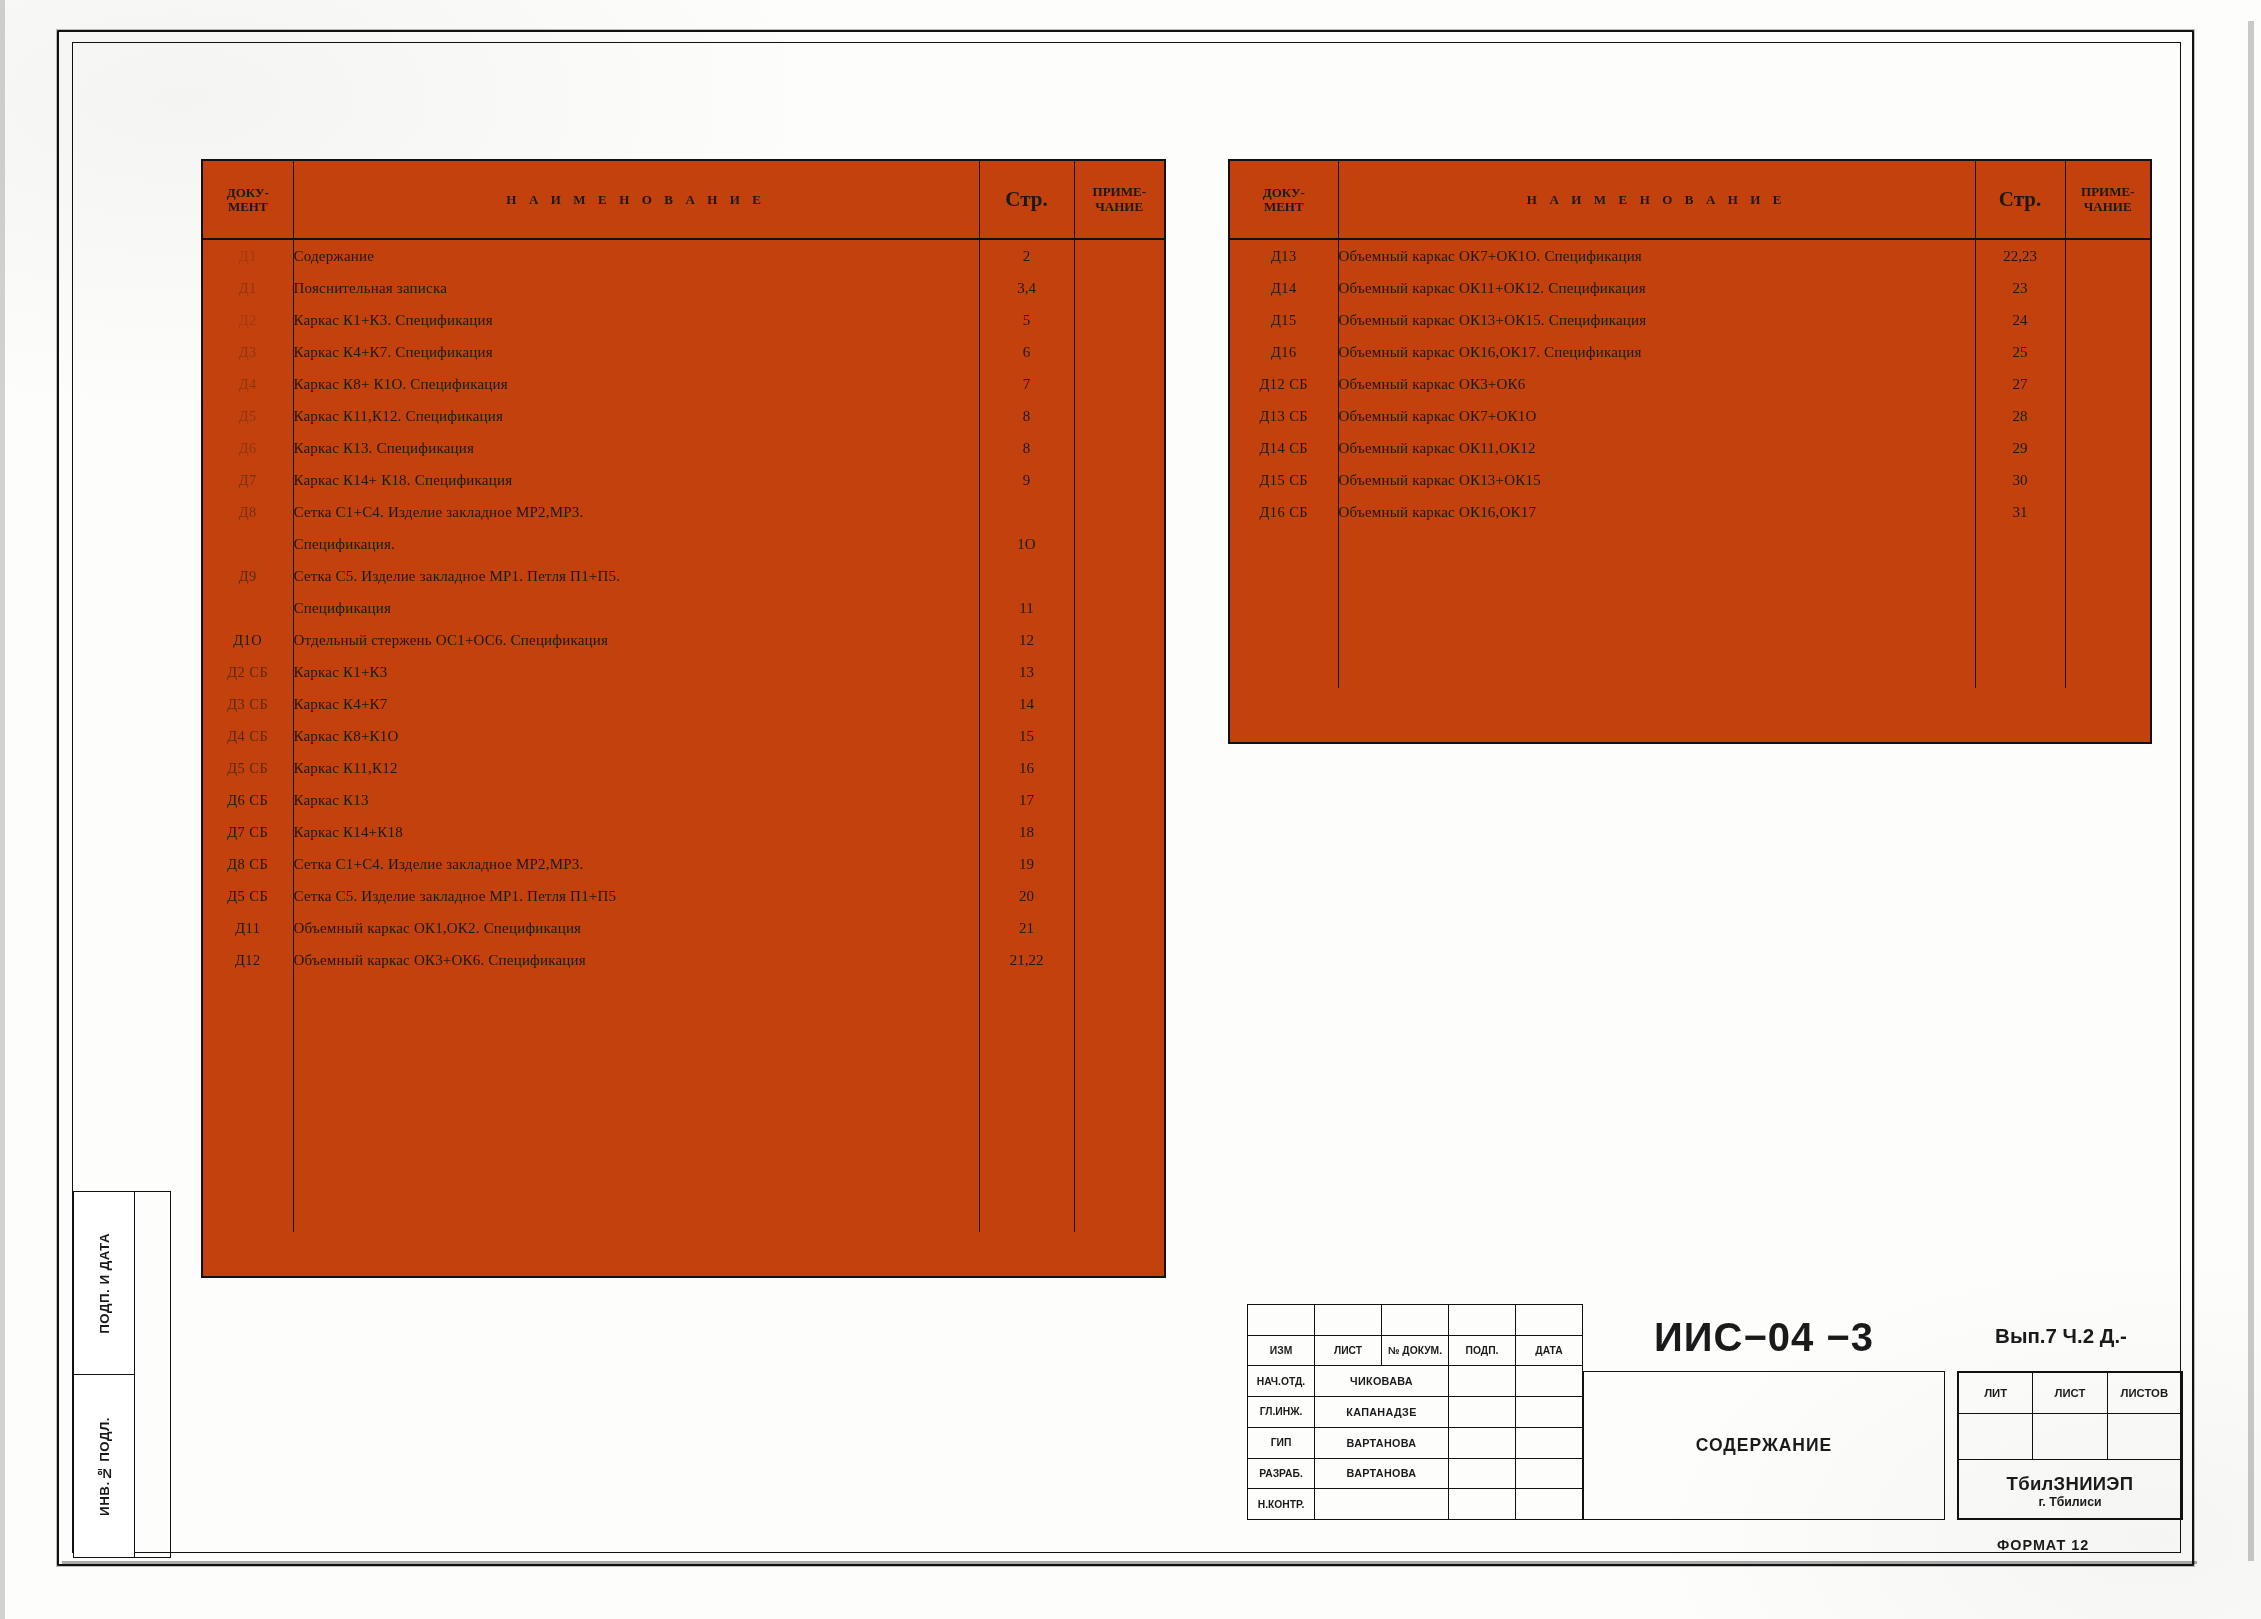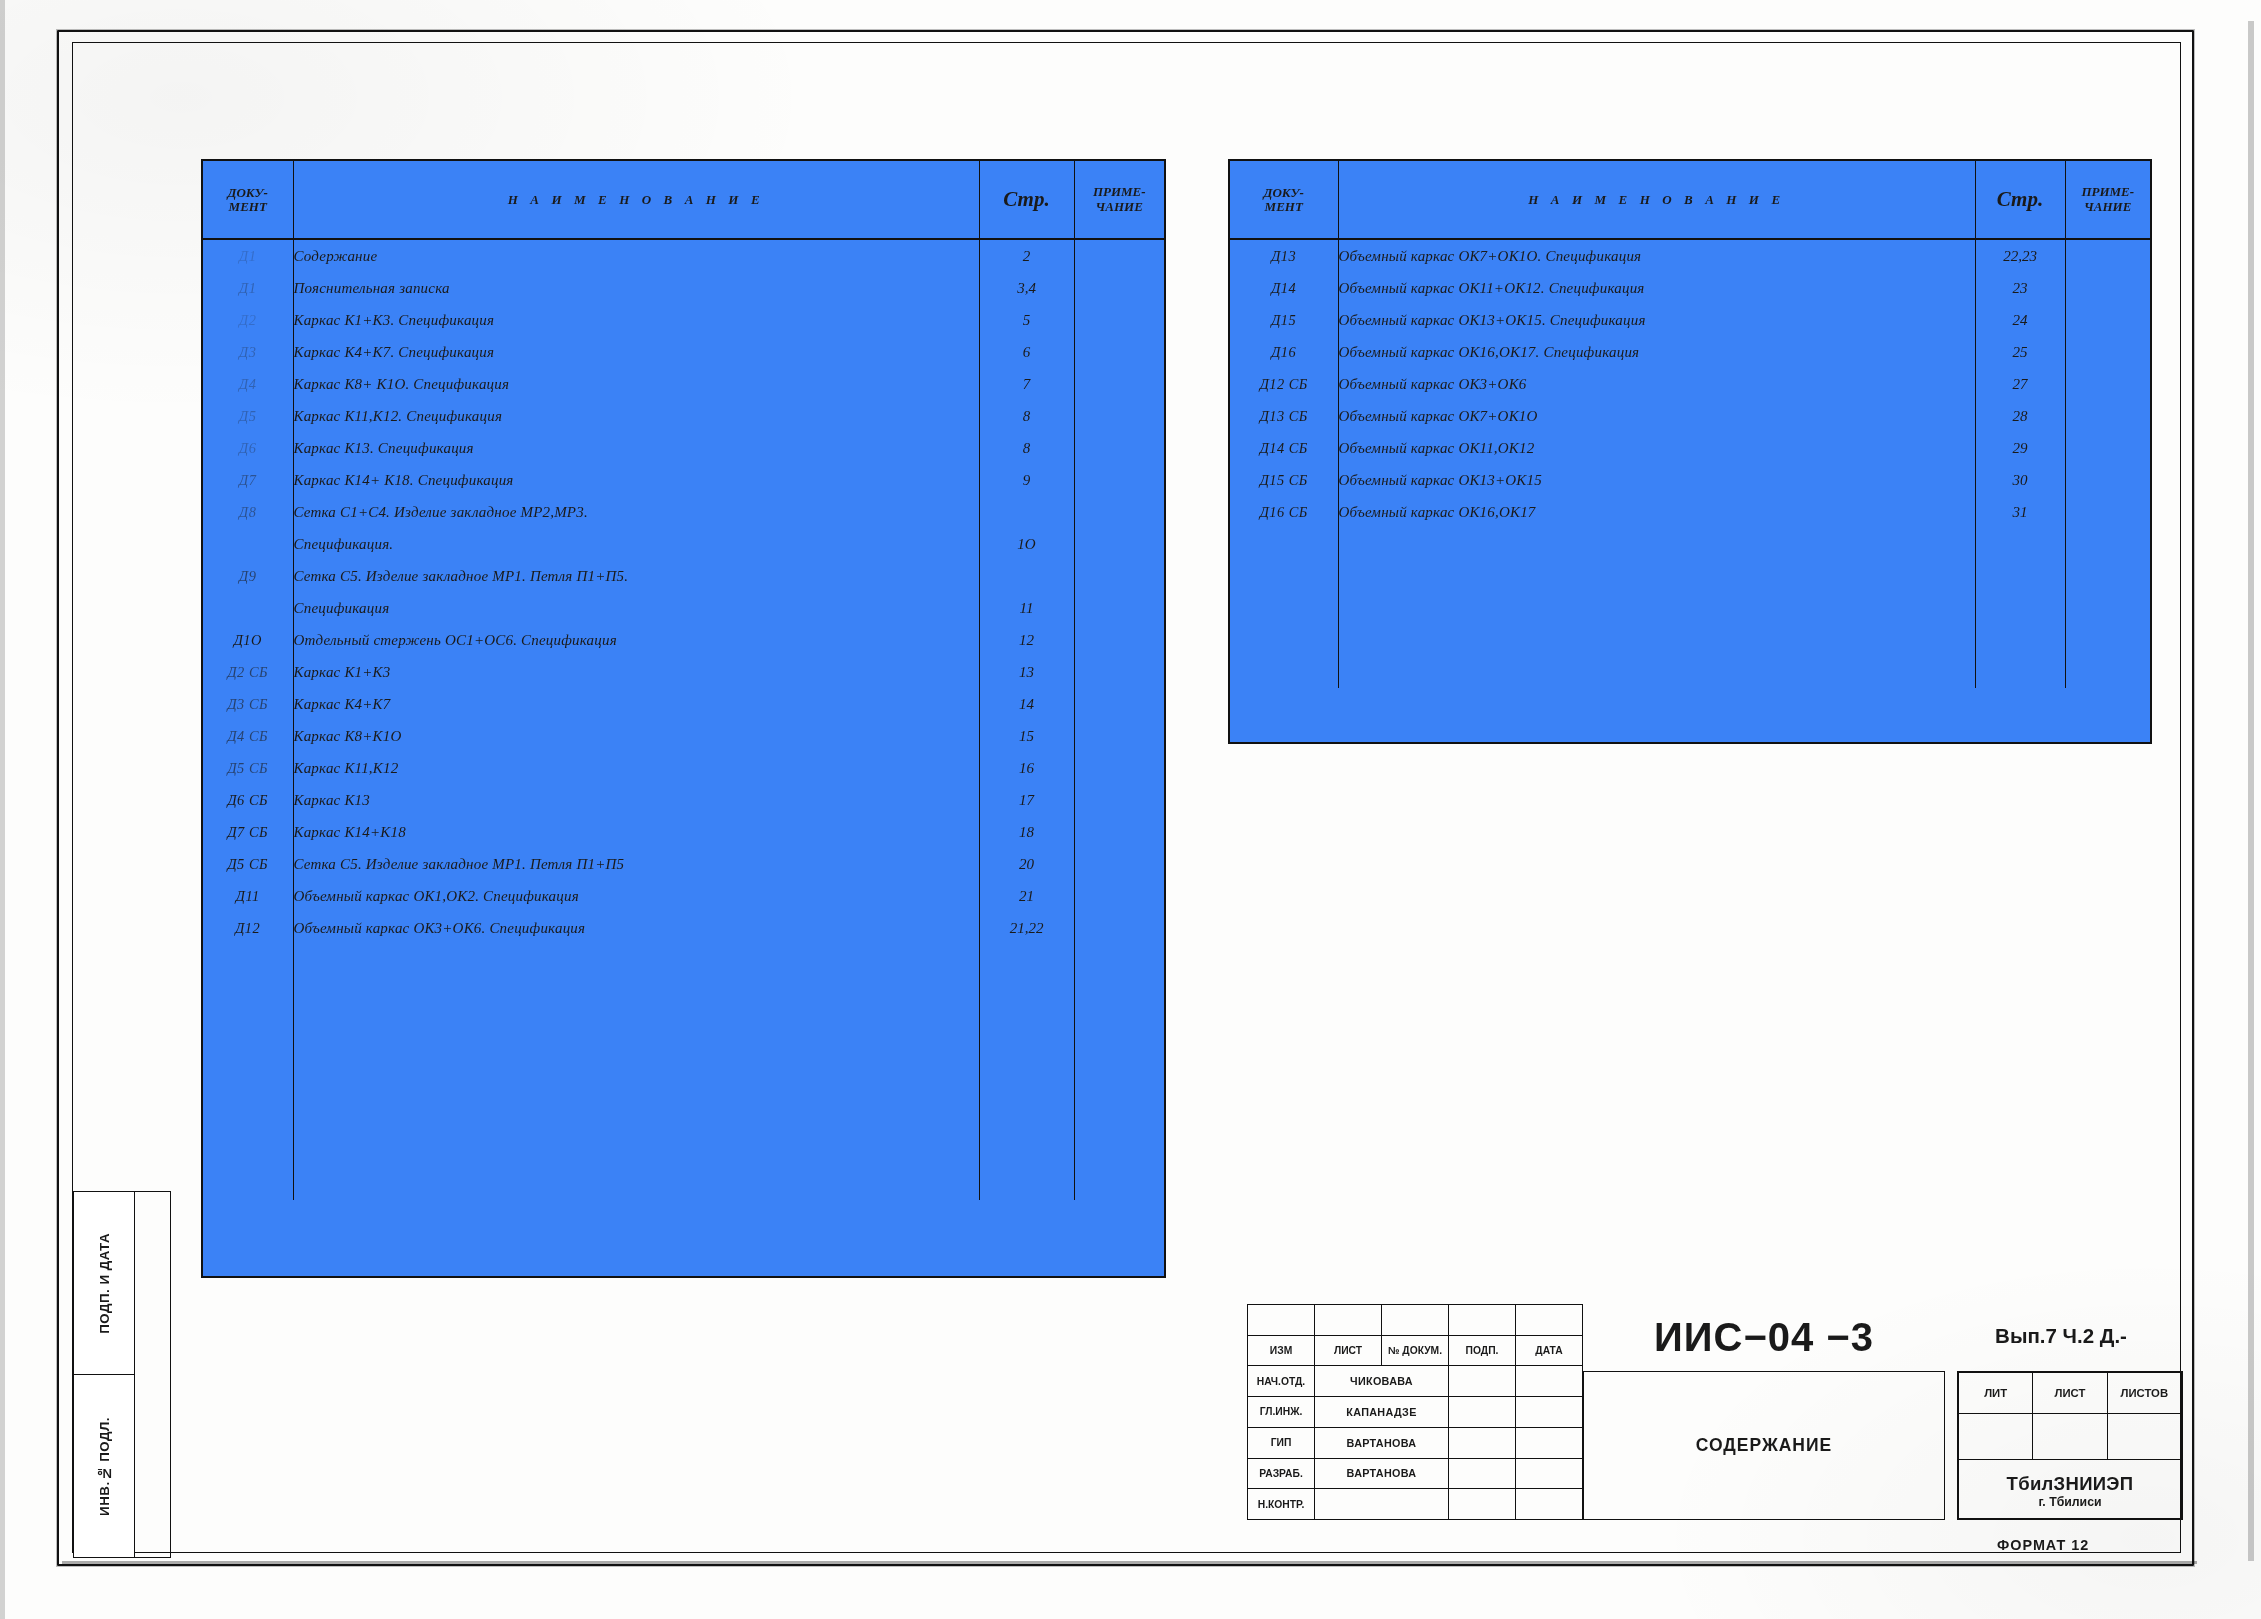--- a/index.html
+++ b/index.html
@@ -58,23 +58,22 @@
   }
   .side-stub{
     position:absolute;left:73px;top:1191px;width:98px;height:367px;
     border:1.5px solid #111;border-left:0;box-sizing:border-box;
   }
 
   
   .toc{
     position:absolute;
     border:2.6px solid #111;
-    background:#3b82f6;
+    background:#c2410c;
     box-sizing:border-box;
-    font-style:italic;
   }
   #toc-left{left:201px;top:159px;width:965px;height:1119px;}
   #toc-right{left:1228px;top:159px;width:924px;height:585px;}
 
   table.tbl{border-collapse:collapse;width:100%;table-layout:fixed;}
   table.tbl th, table.tbl td{
     border-right:1.5px solid #111;
     padding:0;
     vertical-align:middle;
   }
@@ -321,20 +320,26 @@
           <td class="c-page">17</td>
           <td class="c-note"></td>
         </tr>
         <tr>
           <td class="c-doc">Д7 СБ</td>
           <td class="c-name">Каркас К14+К18</td>
           <td class="c-page">18</td>
           <td class="c-note"></td>
         </tr>
         <tr>
+          <td class="c-doc">Д8 СБ</td>
+          <td class="c-name">Сетка С1+С4. Изделие закладное МР2,МР3.</td>
+          <td class="c-page">19</td>
+          <td class="c-note"></td>
+        </tr>
+        <tr>
           <td class="c-doc">Д5 СБ</td>
           <td class="c-name">Сетка С5. Изделие закладное МР1. Петля П1+П5</td>
           <td class="c-page">20</td>
           <td class="c-note"></td>
         </tr>
         <tr>
           <td class="c-doc">Д11</td>
           <td class="c-name">Объемный каркас ОК1,ОК2. Спецификация</td>
           <td class="c-page">21</td>
           <td class="c-note"></td>

